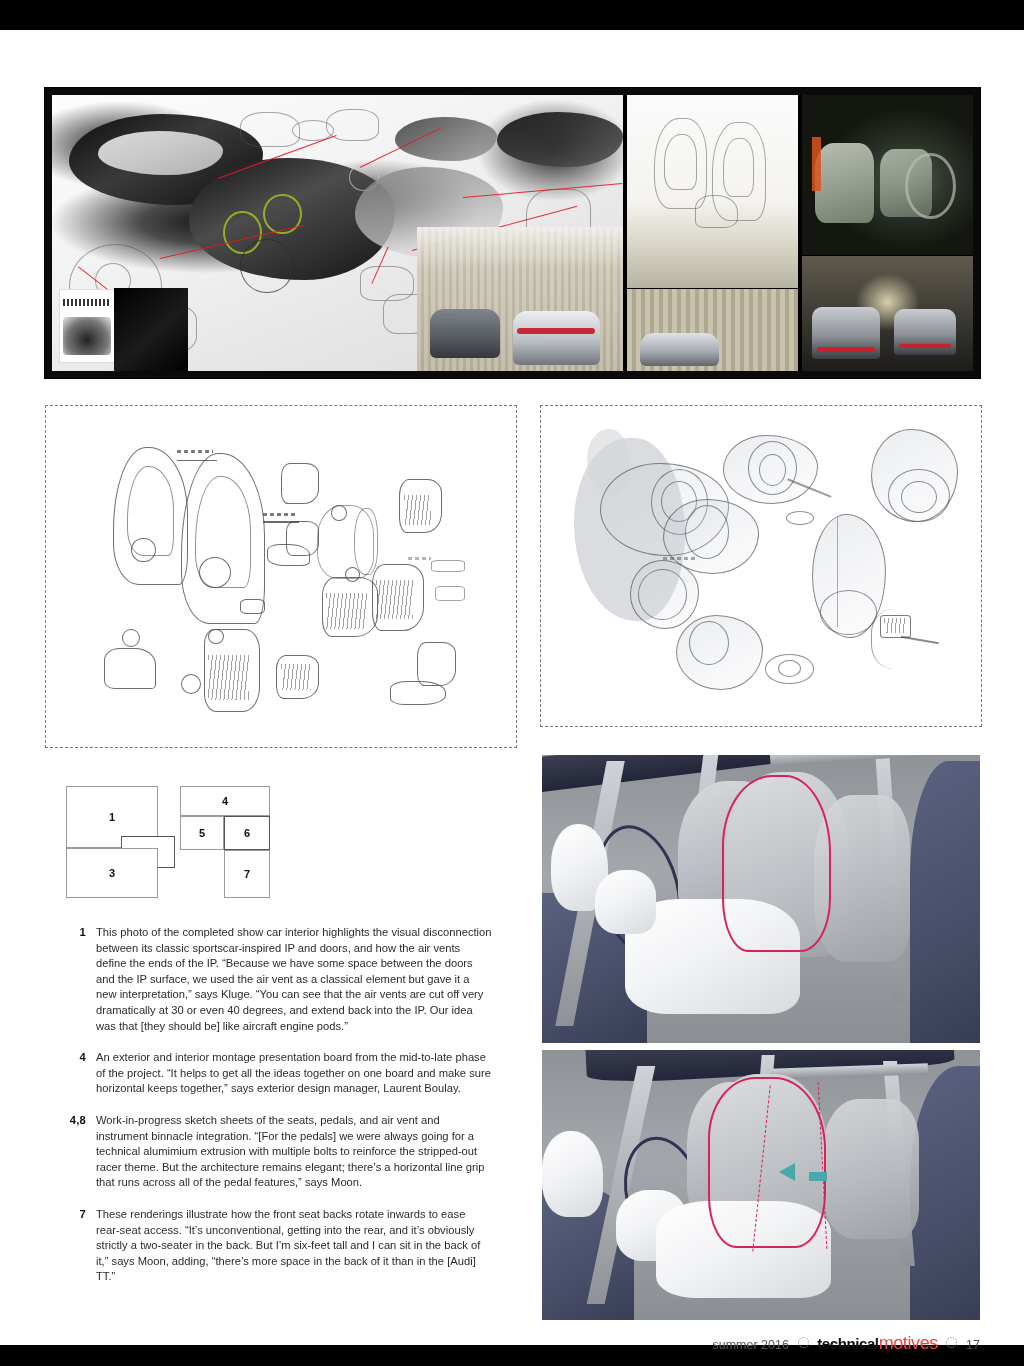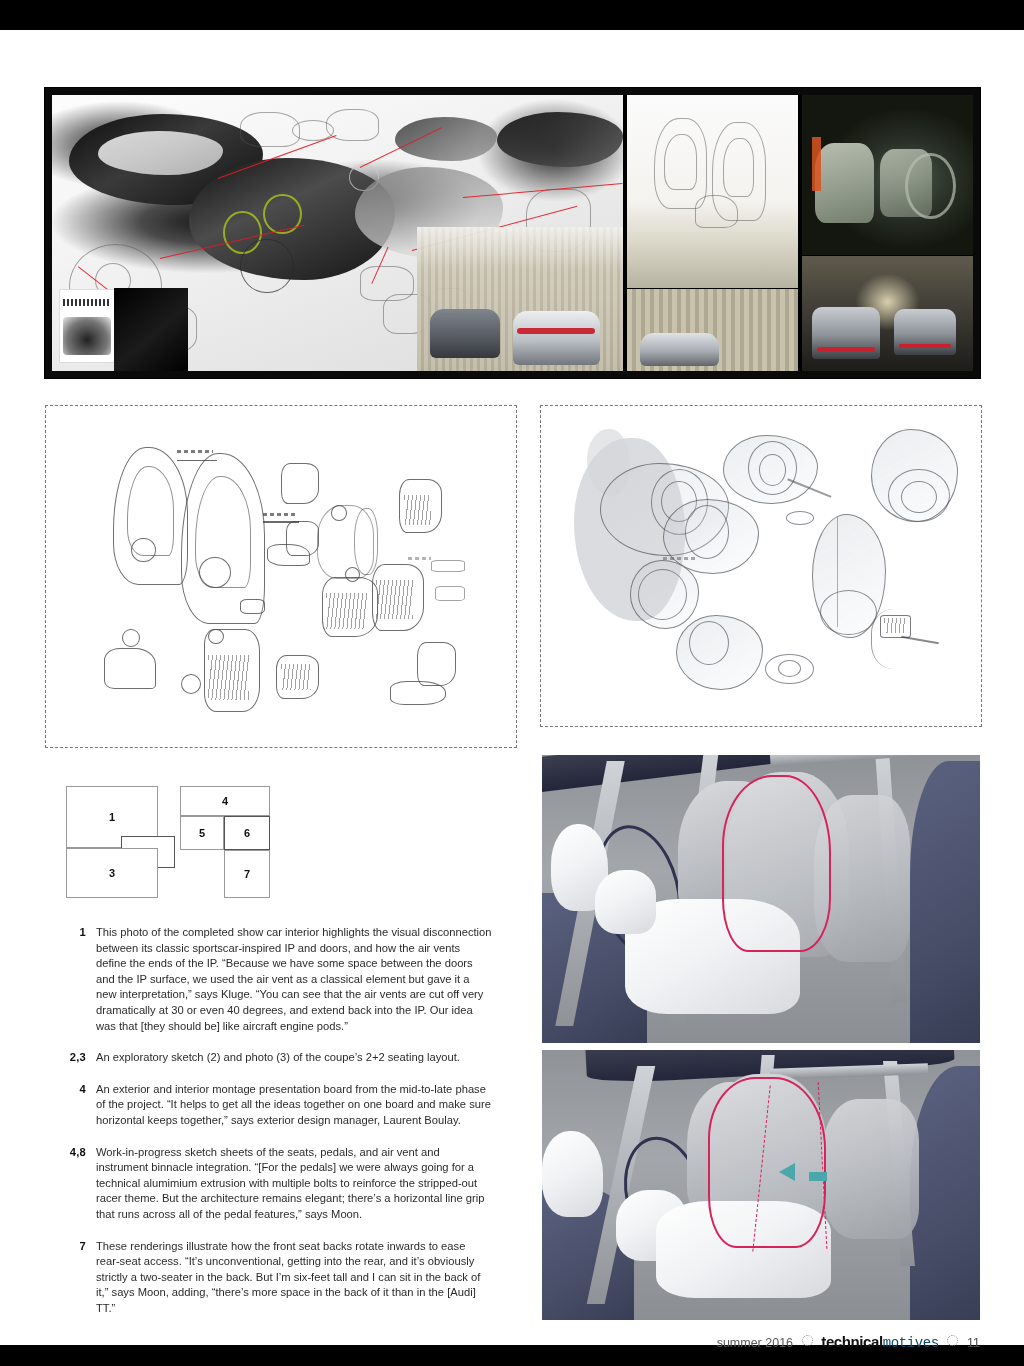--- a/index.html
+++ b/index.html
@@ -135,21 +135,21 @@
   .wheelrim{position:absolute;border:3px solid #2f3350;border-radius:50%;}
 
   
   #footer{position:absolute;left:0;top:1303px;width:1024px;height:26px;
       text-align:right;padding-right:44px;box-sizing:border-box;
       font-size:13px;color:#4a4a4a;white-space:nowrap;}
   #footer .issue{font-size:12.5px;color:#5a5a5a;}
   #footer .ring{display:inline-block;width:9px;height:9px;border-radius:50%;
       border:1.6px dotted #8a8a8a;margin:0 5px;vertical-align:1px;}
   #footer .brand-a{font-weight:bold;color:#111;font-size:15px;letter-spacing:-.4px;}
-  #footer .brand-b{font-weight:normal;color:#0c4a6e;font-size:14px;letter-spacing:-.4px;font-family:Liberation Mono, monospace;}
+  #footer .brand-b{font-weight:normal;color:#ef4444;font-size:18px;letter-spacing:-.4px;}
   #footer .pno{font-size:12.5px;color:#4a4a4a;}
 </style>
 </head>
 <body>
 
 <div class="bar-top"></div>
 <div class="bar-bottom"></div>
 
 <div class="page">
 
@@ -340,24 +340,20 @@
     </div>
     <div class="kbox" style="left:158px;top:64px;width:44px;height:46px;">
       <span>7</span>
     </div>
   </div>
 
   <div id="captions">
     <div class="cap">
       <div class="cap-num">1</div>
       <div class="cap-txt">This photo of the completed show car interior highlights the visual disconnection between its classic sportscar-inspired IP and doors, and how the air vents define the ends of the IP. “Because we have some space between the doors and the IP surface, we used the air vent as a classical element but gave it a new interpretation,” says Kluge. “You can see that the air vents are cut off very dramatically at 30 or even 40 degrees, and extend back into the IP. Our idea was that [they should be] like aircraft engine pods.”</div>
-    </div>
-    <div class="cap">
-      <div class="cap-num">2,3</div>
-      <div class="cap-txt">An exploratory sketch (2) and photo (3) of the coupe’s 2+2 seating layout.</div>
     </div>
     <div class="cap">
       <div class="cap-num">4</div>
       <div class="cap-txt">An exterior and interior montage presentation board from the mid-to-late phase of the project. “It helps to get all the ideas together on one board and make sure horizontal keeps together,” says exterior design manager, Laurent Boulay.</div>
     </div>
     <div class="cap">
       <div class="cap-num">4,8</div>
       <div class="cap-txt">Work-in-progress sketch sheets of the seats, pedals, and air vent and instrument binnacle integration. “[For the pedals] we were always going for a technical alumimium extrusion with multiple bolts to reinforce the stripped-out racer theme. But the architecture remains elegant; there’s a horizontal line grip that runs across all of the pedal features,” says Moon.</div>
     </div>
     <div class="cap">
@@ -410,16 +406,16 @@
       <div class="tealtail" style="left:61%;top:45%;width:18px;"></div>
       <div class="tealarrow" style="left:54%;top:42%;"></div>
     </div>
   </div>
 
   <div id="footer">
     <span class="issue">summer 2016</span>
     <span class="ring"></span>
     <span class="brand-a">technical</span><span class="brand-b">motives</span>
     <span class="ring"></span>
-    <span class="pno">11</span>
+    <span class="pno">17</span>
   </div>
 
 </div>
 
 </body></html>

